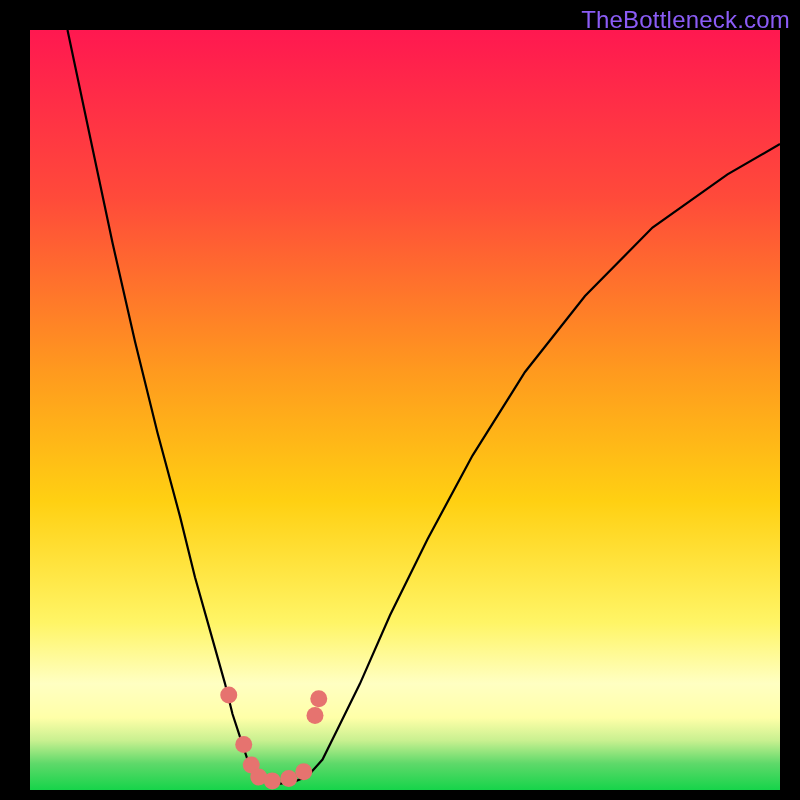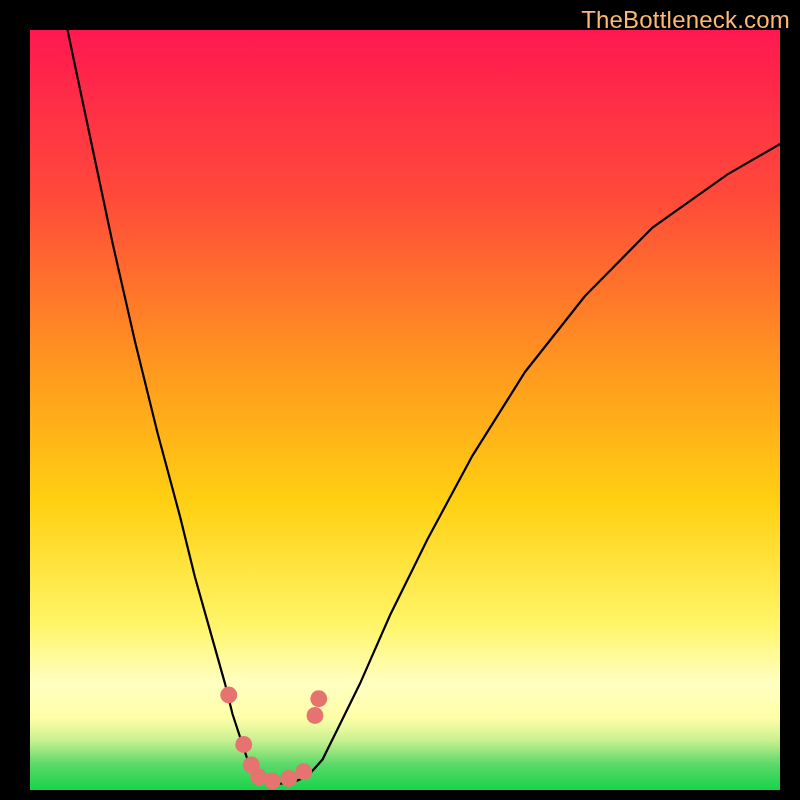--- a/index.html
+++ b/index.html
@@ -16,21 +16,21 @@
     width: 800px;
     height: 800px;
     background: #000;
   }
   .watermark {
     position: absolute;
     top: 6px;
     right: 10px;
     font-size: 24px;
     font-weight: 500;
-    color: #fdba74;
+    color: #8b5cf6;
     letter-spacing: 0.2px;
     z-index: 10;
   }
   .plot {
     position: absolute;
     left: 30px;
     top: 30px;
     width: 750px;
     height: 760px;
     overflow: hidden;

